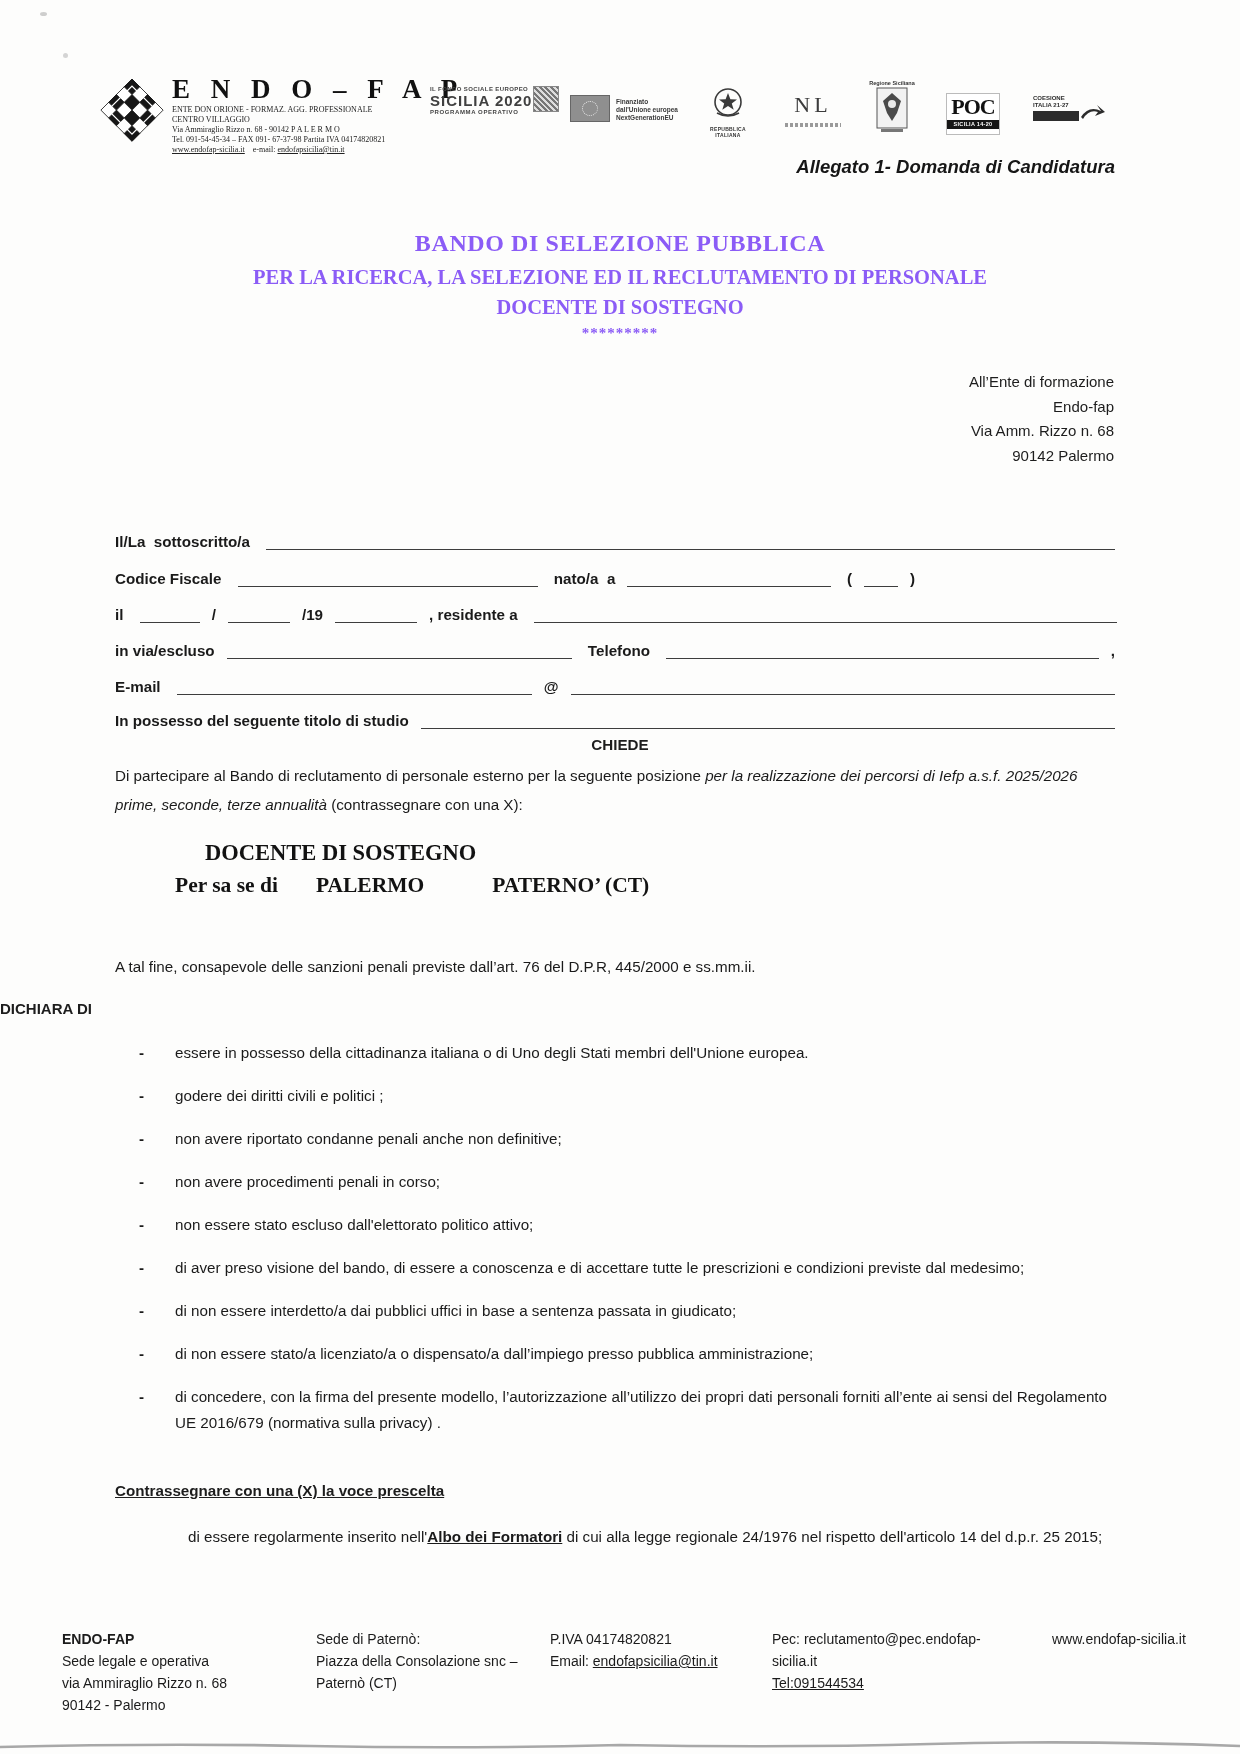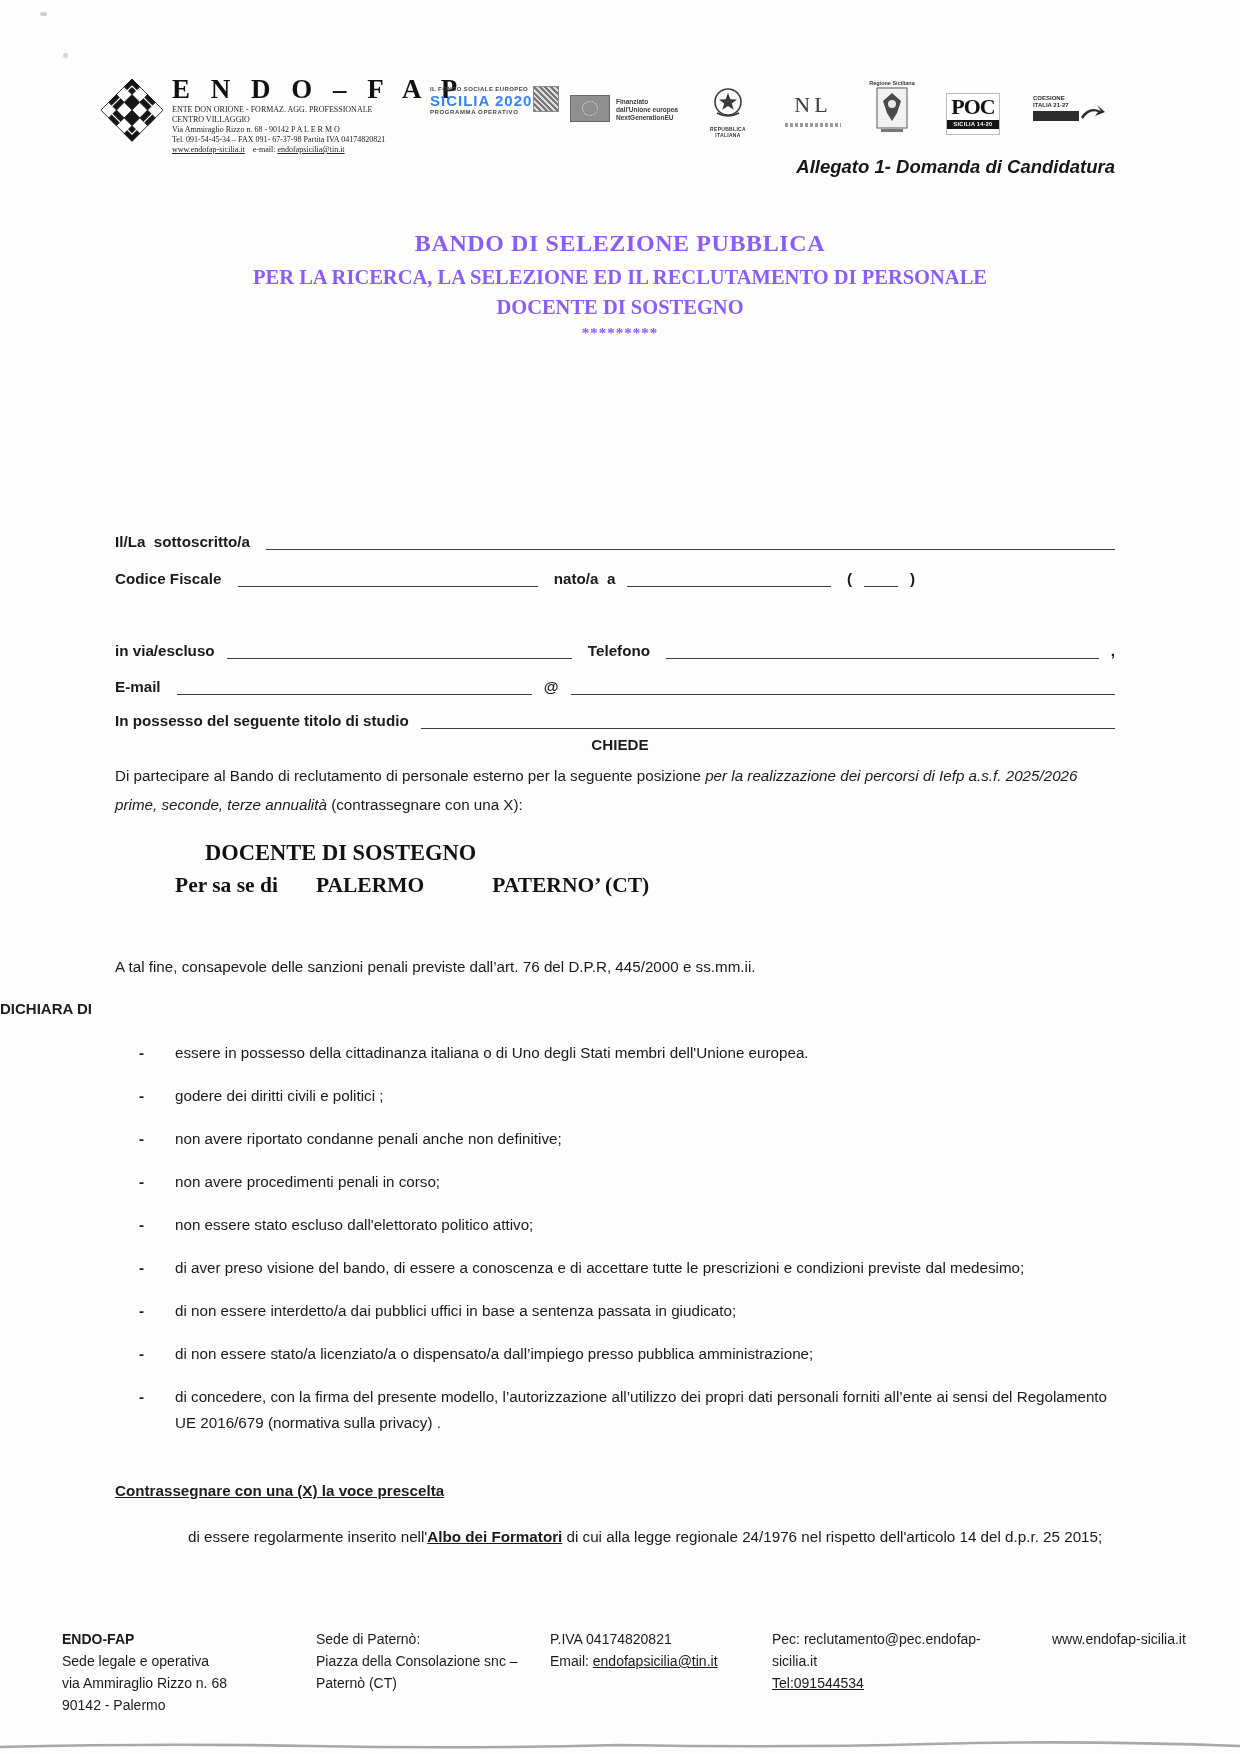--- a/index.html
+++ b/index.html
@@ -18,21 +18,21 @@
   .lh-logo { position:absolute; left:0; top:4px; }
   .lh-text { margin-left:72px; }
   .lh-name { font-family:"Liberation Serif", serif; font-weight:bold; font-size:27px;
              letter-spacing:7px; color:#111; white-space:nowrap; }
   .lh-small { font-size:8px; color:#222; line-height:10px; white-space:nowrap; font-family:"Liberation Serif", serif; }
   .lh-small.u span { text-decoration:underline; }
   
   .logostrip { position:absolute; left:425px; top:78px; width:700px; height:70px; }
   .fse { position:absolute; left:5px; top:8px; width:130px; color:#444; }
   .fse-l1 { font-size:6px; font-weight:bold; letter-spacing:.4px; }
-  .fse-l2 { font-size:15px; letter-spacing:1px; color:#3b82f6; font-weight:bold; }
+  .fse-l2 { font-size:15px; letter-spacing:1px; color:#404040; font-weight:bold; }
   .fse-l3 { font-size:6px; font-weight:bold; letter-spacing:.6px; }
   .fse-img { position:absolute; left:103px; top:0px; width:26px; height:26px;
              background:repeating-linear-gradient(45deg,#777 0 2px,#ddd 2px 4px); border:1px solid #888; }
   .eu { position:absolute; left:145px; top:17px; display:flex; gap:6px; align-items:flex-start; }
   .eu-flag { width:40px; height:27px; background:#8f8f8f; border:1px solid #666; position:relative; }
   .eu-flag:after { content:""; position:absolute; left:11px; top:5px; right:11px; bottom:5px;
                    border:1.5px dotted #e8e8e8; border-radius:50%; }
   .eu-text { font-size:6.5px; font-weight:bold; color:#3a3a3a; line-height:8px; padding-top:3px; }
   .emblem { position:absolute; left:276px; top:8px; width:54px; text-align:center; }
   .emblem svg { display:block; margin:0 auto; }
@@ -204,36 +204,52 @@
 
   <div class="allegato">Allegato 1- Domanda di Candidatura</div>
 
   <div class="title-block">
     <div class="title-l1">BANDO DI SELEZIONE PUBBLICA</div>
     <div class="title-l2">PER LA RICERCA, LA SELEZIONE ED IL RECLUTAMENTO DI PERSONALE</div>
     <div class="title-l3">DOCENTE DI SOSTEGNO</div>
     <div class="title-stars">*********</div>
   </div>
 
+  <div class="recipient">
+    <div>All’Ente di formazione</div>
+    <div>Endo-fap</div>
+    <div>Via Amm. Rizzo n. 68</div>
+    <div>90142 Palermo</div>
+  </div>
 
   <div class="frow" style="top:528px; width:1000px;">
     <span class="lbl">Il/La  sottoscritto/a </span>
     <span class="blank grow"></span>
   </div>
 
   <div class="frow" style="top:565px; width:800px;">
     <span class="lbl">Codice Fiscale </span>
     <span class="blank" style="width:300px;"></span>
     <span class="lbl"> nato/a  a</span>
     <span class="blank grow"></span>
     <span class="lbl"> (</span>
     <span class="blank" style="width:34px;"></span>
     <span class="lbl">)</span>
   </div>
 
+  <div class="frow" style="top:601px; width:1002px;">
+    <span class="lbl">il </span>
+    <span class="blank" style="width:60px;"></span>
+    <span class="lbl">/</span>
+    <span class="blank" style="width:62px;"></span>
+    <span class="lbl">/19</span>
+    <span class="blank" style="width:82px;"></span>
+    <span class="lbl">, residente a </span>
+    <span class="blank grow"></span>
+  </div>
 
   <div class="frow" style="top:637px; width:1000px;">
     <span class="lbl">in via/escluso</span>
     <span class="blank" style="width:345px;"></span>
     <span class="lbl"> Telefono </span>
     <span class="blank grow"></span>
     <span class="lbl">,</span>
   </div>
 
   <div class="frow" style="top:673px; width:1000px;">

